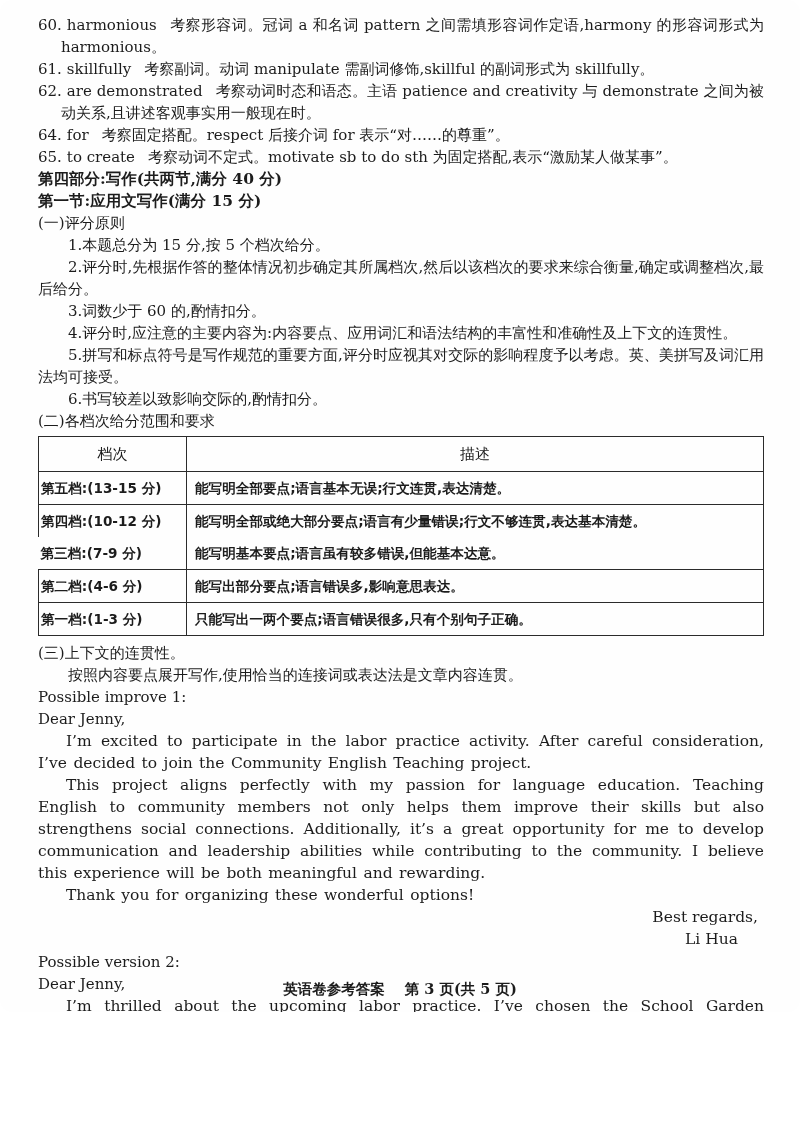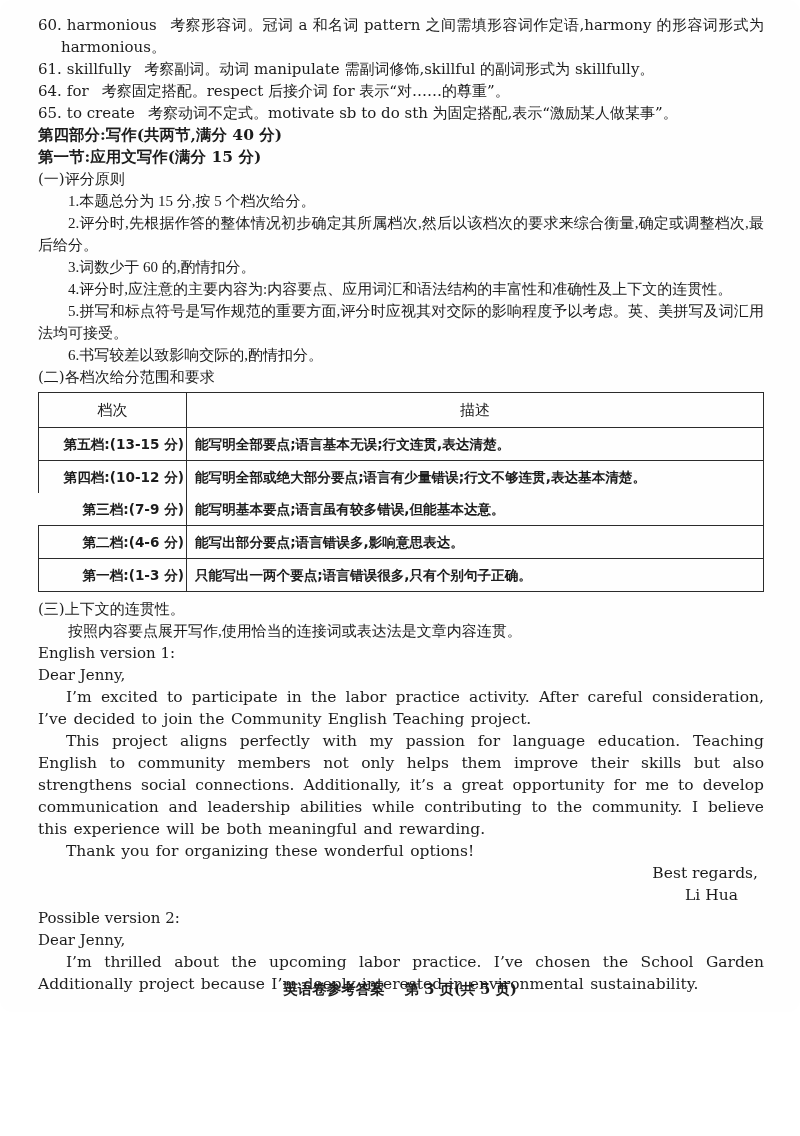--- a/index.html
+++ b/index.html
@@ -22,42 +22,41 @@
     padding-left: 23px;
     text-indent: -23px;
     text-align: justify;
   }
   .ans-item .word { margin-left: 5px; }
   .ans-item .expl { margin-left: 13px; }
   .bold-title { font-weight: bold; font-size: 15.5px; }
   .para {
     text-indent: 2em;
     text-align: justify;
-    font-family: Liberation Serif, serif;
   }
   table.bands {
     border-collapse: collapse;
     width: 100%;
     margin: 4px 0 6px 0;
     table-layout: fixed;
   }
   table.bands th, table.bands td {
     border: 1.6px solid #2b2b2b;
     padding: 4px 8px;
     vertical-align: middle;
   }
   table.bands th {
     font-weight: normal;
     text-align: center;
     height: 26px;
     font-size: 15px;
   }
   table.bands col.c1 { width: 148px; }
   table.bands td.band {
-    text-align: right;
+    text-align: left;
     white-space: nowrap;
     padding-left: 2px; padding-right: 2px;
   }
   table.bands td {
     font-family: "DejaVu Sans", "Liberation Sans", sans-serif;
     font-weight: 600;
     font-size: 13.6px;
     line-height: 20px;
     height: 24px;
   }
@@ -91,20 +90,23 @@
 <body>
 
 <div class="page">
 
   <section>
     <div class="ans-item">
       <span>60.</span><span class="word">harmonious</span><span class="expl">考察形容词。冠词 a 和名词 pattern 之间需填形容词作定语,harmony 的形容词形式为 harmonious。</span>
     </div>
     <div class="ans-item">
       <span>61.</span><span class="word">skillfully</span><span class="expl">考察副词。动词 manipulate 需副词修饰,skillful 的副词形式为 skillfully。</span>
+    </div>
+    <div class="ans-item">
+      <span>62.</span><span class="word">are demonstrated</span><span class="expl">考察动词时态和语态。主语 patience and creativity 与 demonstrate 之间为被动关系,且讲述客观事实用一般现在时。</span>
     </div>
     <div class="ans-item">
       <span>64.</span><span class="word">for</span><span class="expl">考察固定搭配。respect 后接介词 for 表示“对……的尊重”。</span>
     </div>
     <div class="ans-item">
       <span>65.</span><span class="word">to create</span><span class="expl">考察动词不定式。motivate sb to do sth 为固定搭配,表示“激励某人做某事”。</span>
     </div>
   </section>
 
   <section>
@@ -152,21 +154,21 @@
         <td>只能写出一两个要点;语言错误很多,只有个别句子正确。</td>
       </tr>
     </tbody>
       </table>
 
     <div>(三)上下文的连贯性。</div>
     <div class="para">按照内容要点展开写作,使用恰当的连接词或表达法是文章内容连贯。</div>
   </section>
 
   <section>
-    <div>English version 1:</div>
+    <div>Possible improve 1:</div>
     <div>Dear Jenny,</div>
     <p class="eng ind">I’m excited to participate in the labor practice activity. After careful consideration, I’ve decided to join the Community English Teaching project.</p>
     <p class="eng ind">This project aligns perfectly with my passion for language education. Teaching English to community members not only helps them improve their skills but also strengthens social connections. Additionally, it’s a great opportunity for me to develop communication and leadership abilities while contributing to the community. I believe this experience will be both meaningful and rewarding.</p>
     <p class="eng ind nojust">Thank you for organizing these wonderful options!</p>
     <div class="right-line">Best regards,</div>
     <div class="right-line sig">Li Hua</div>
   </section>
 
   <section class="mt2">
     <div>Possible version 2:</div>

